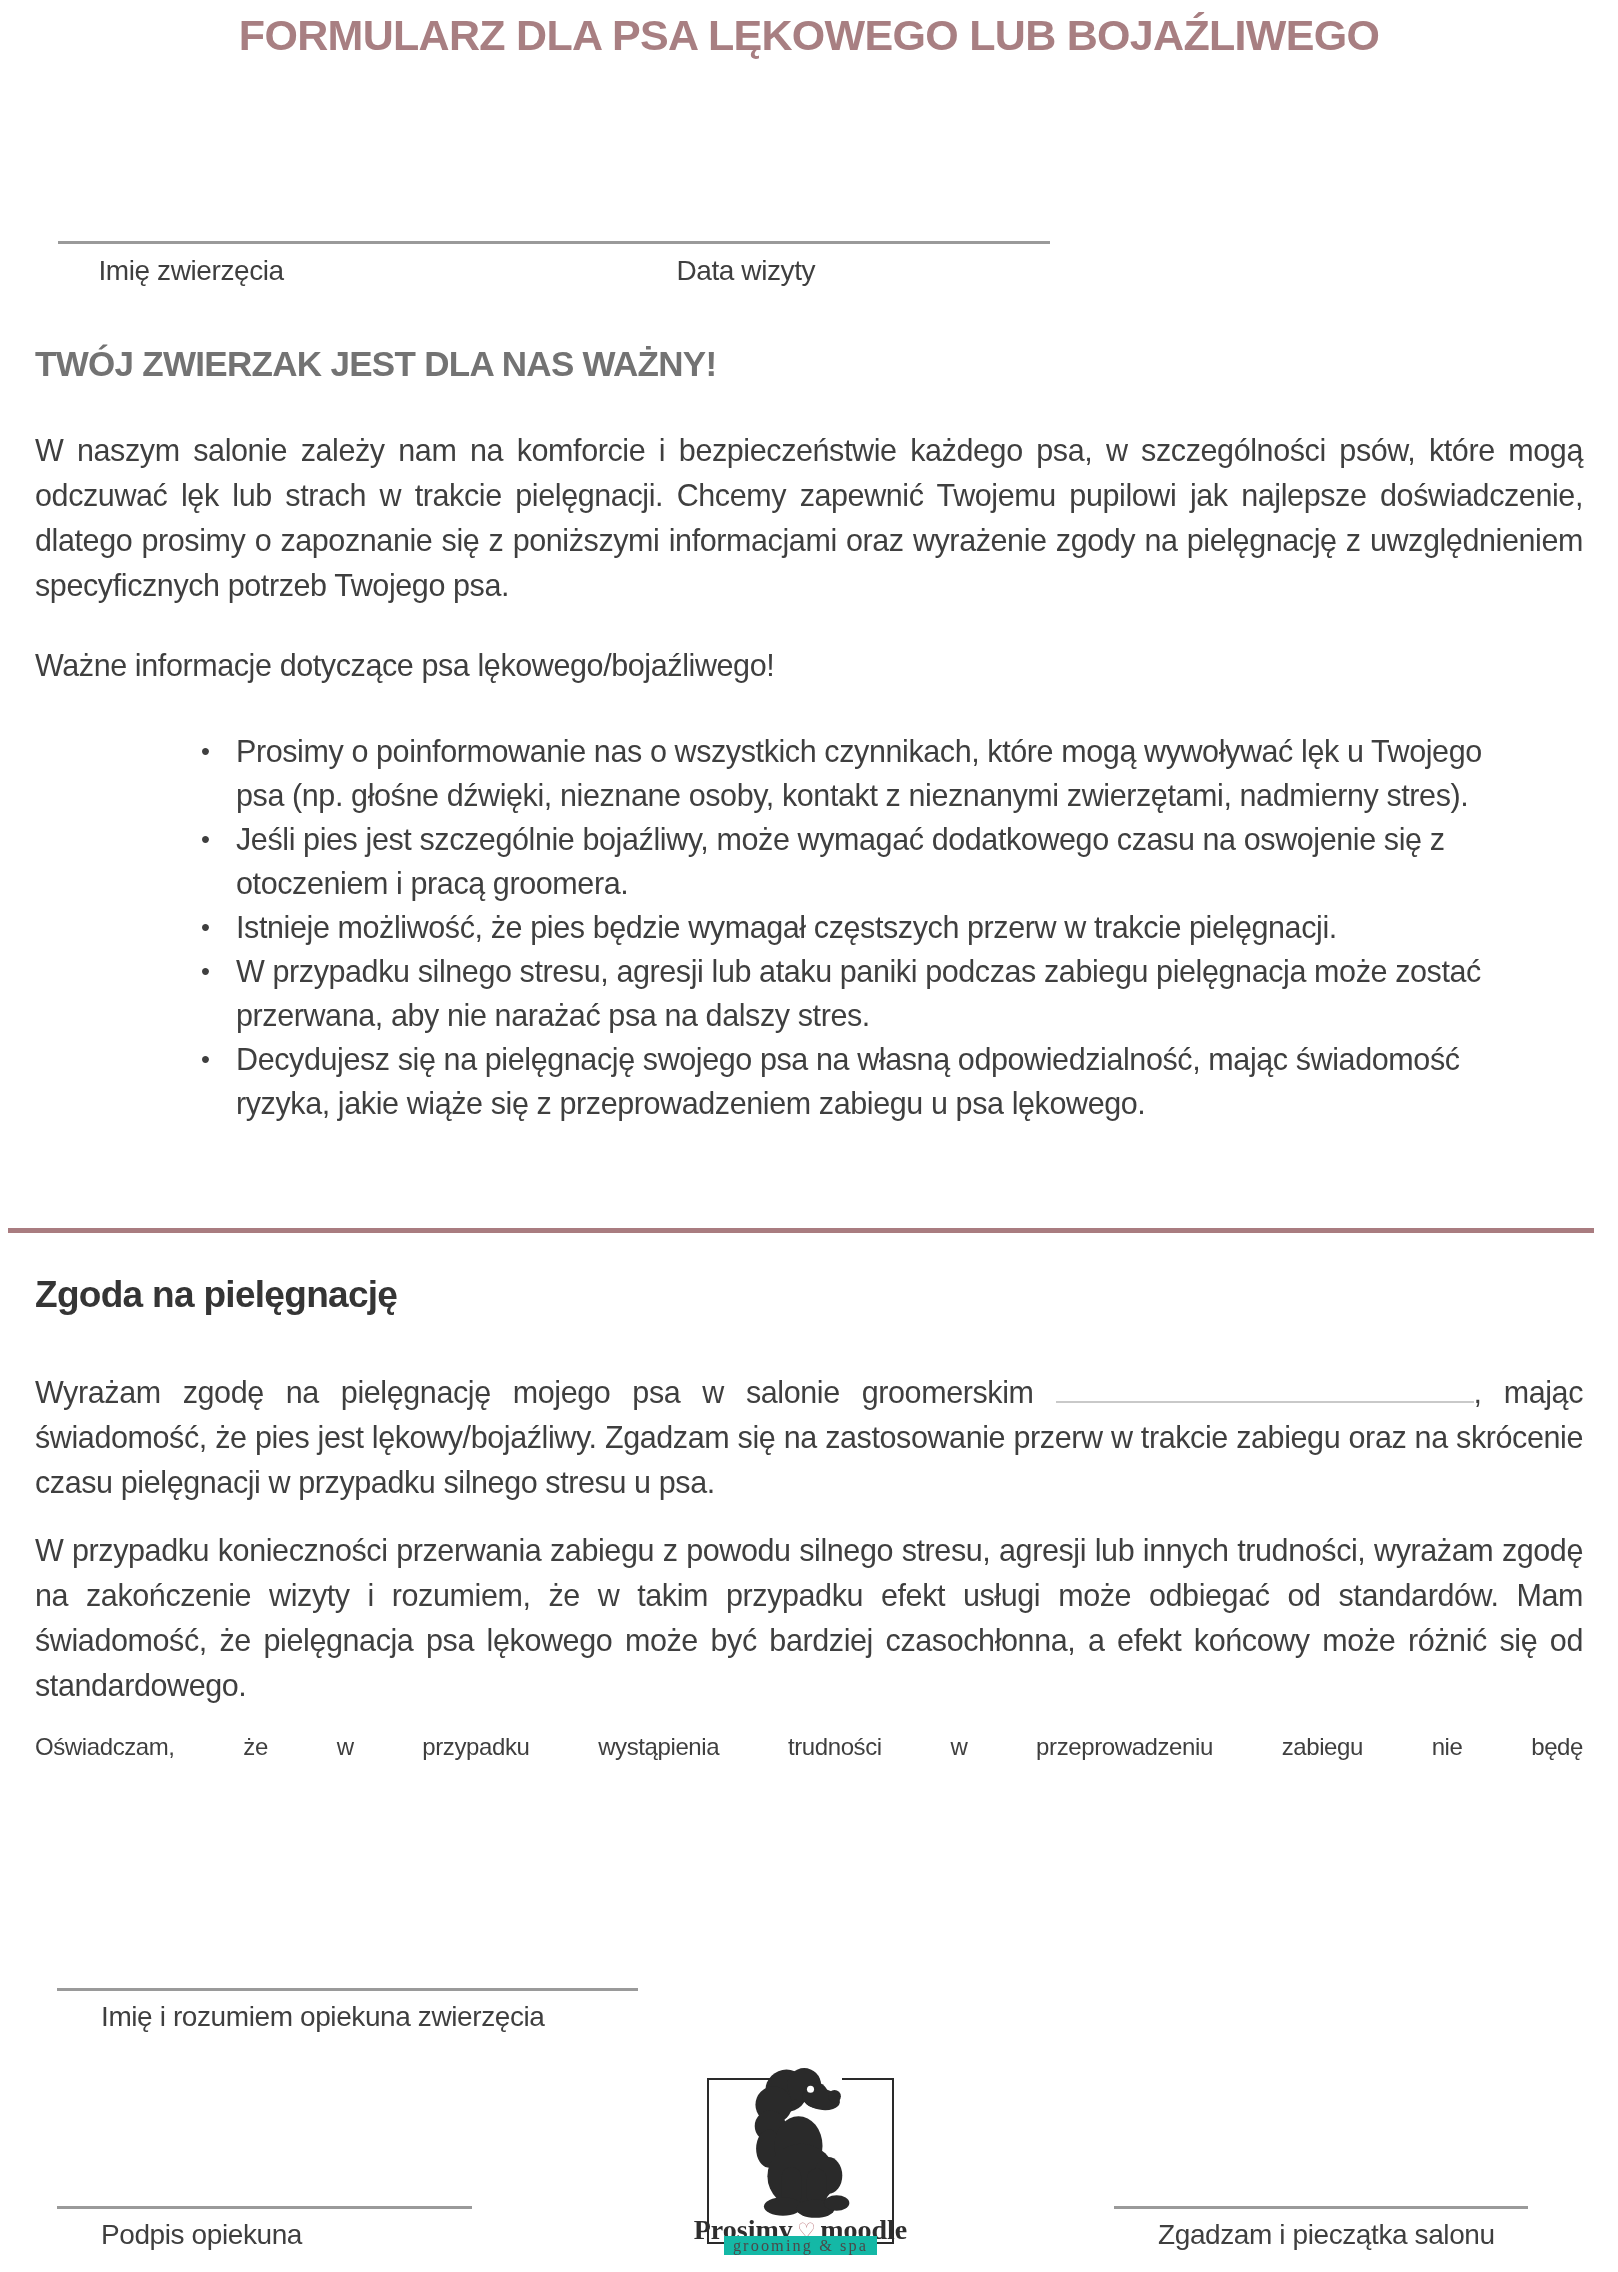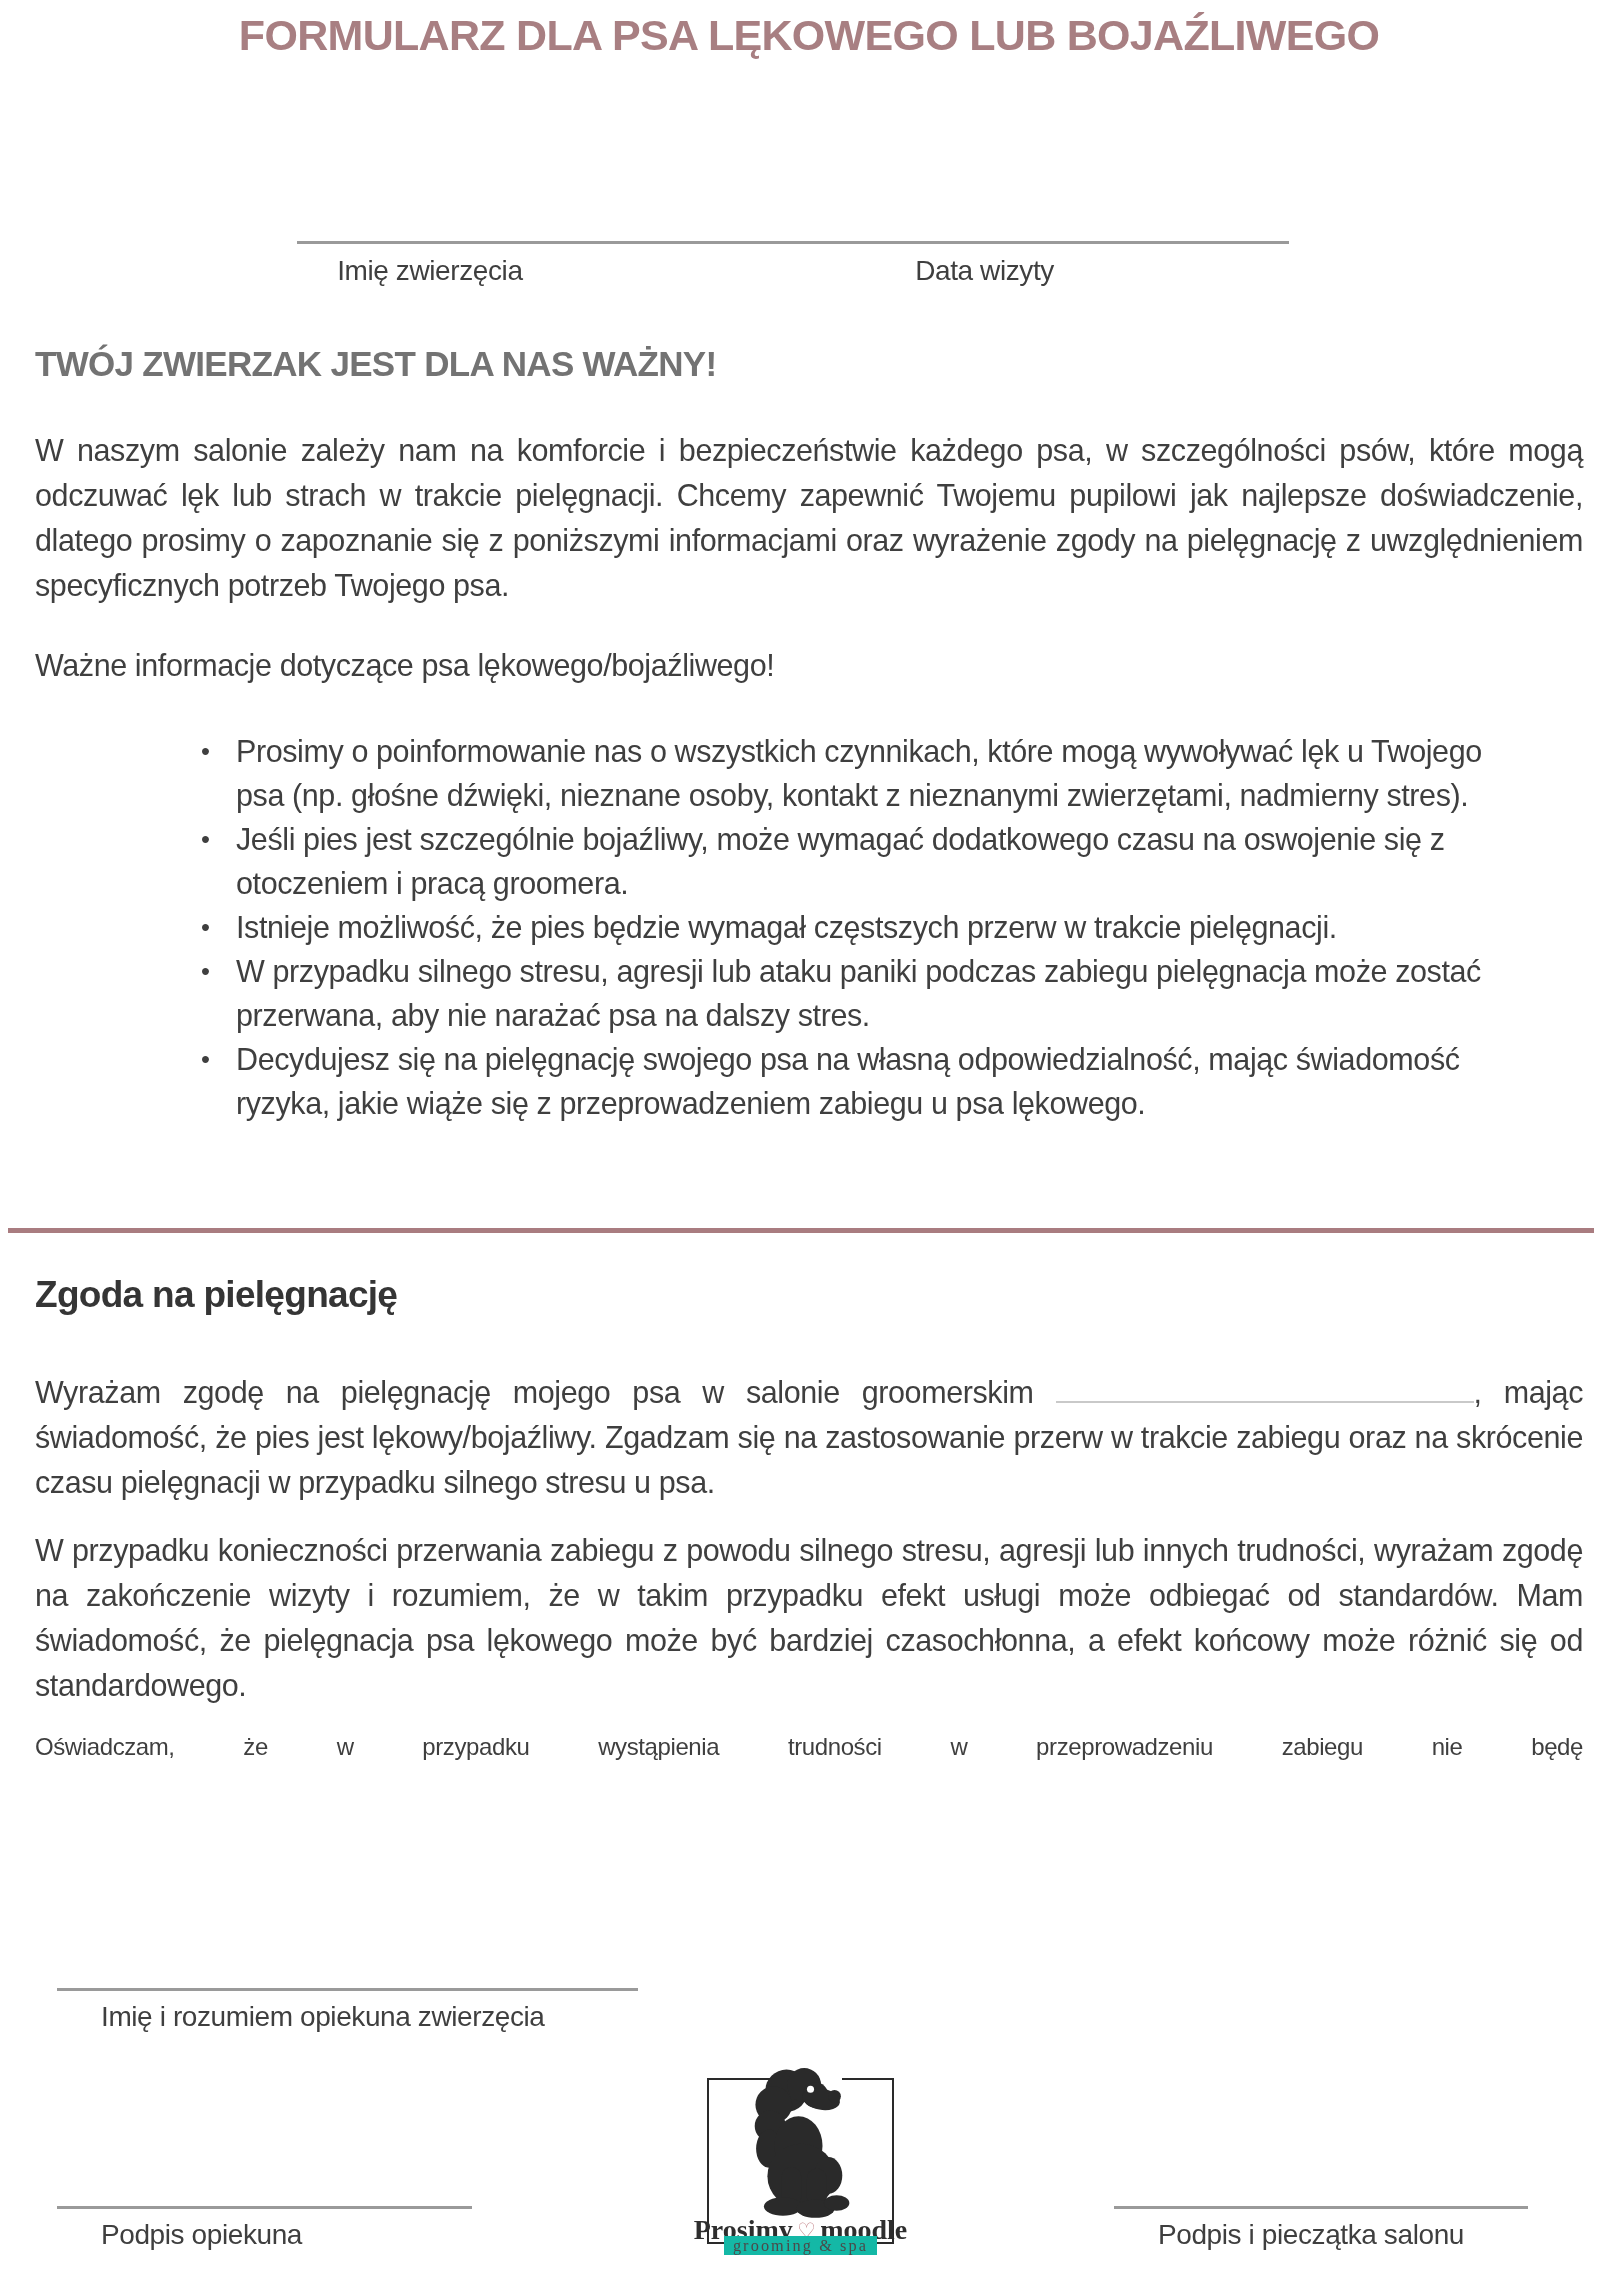--- a/index.html
+++ b/index.html
@@ -21,21 +21,21 @@
     font-size:43px;
     font-weight:700;
     letter-spacing:-0.7px;
     color:#a87f82;
   }
 
   
   .top-fields {
     margin-top:181px;
     display:flex;
-    justify-content:center;
+    justify-content:flex-start;
   }
   .field-left  { width:578px; margin-left:23.4px; }
   .field-right { width:414px; margin-right:55px; }
   .rule {
     height:2.8px; background:#9a9a9a; border:none;
   }
   .field-label {
     margin-top:11.3px;
     padding-left:40px;
     font-size:28px;
@@ -262,16 +262,16 @@
     <div class="logo-tagline-row"><span>grooming &amp; spa</span></div>
   </div>
 
   <div class="sig-left">
     <div class="rule"></div>
     <div class="sig-label">Podpis opiekuna</div>
   </div>
 
   <div class="sig-right">
     <div class="rule"></div>
-    <div class="sig-label">Podpis i pieczątka salonu</div>
+    <div class="sig-label">Zgadzam i pieczątka salonu</div>
   </div>
 </div>
 
 
 </body></html>

